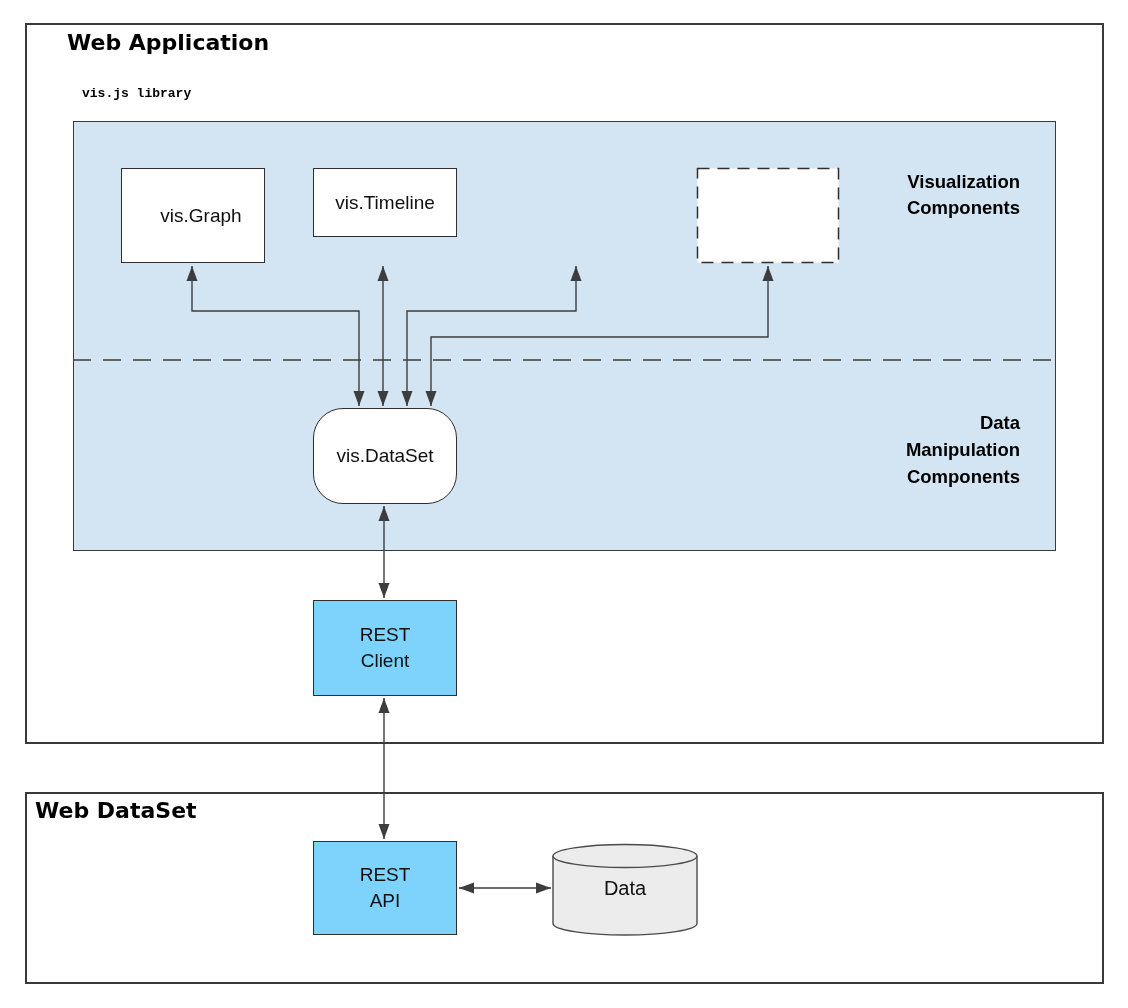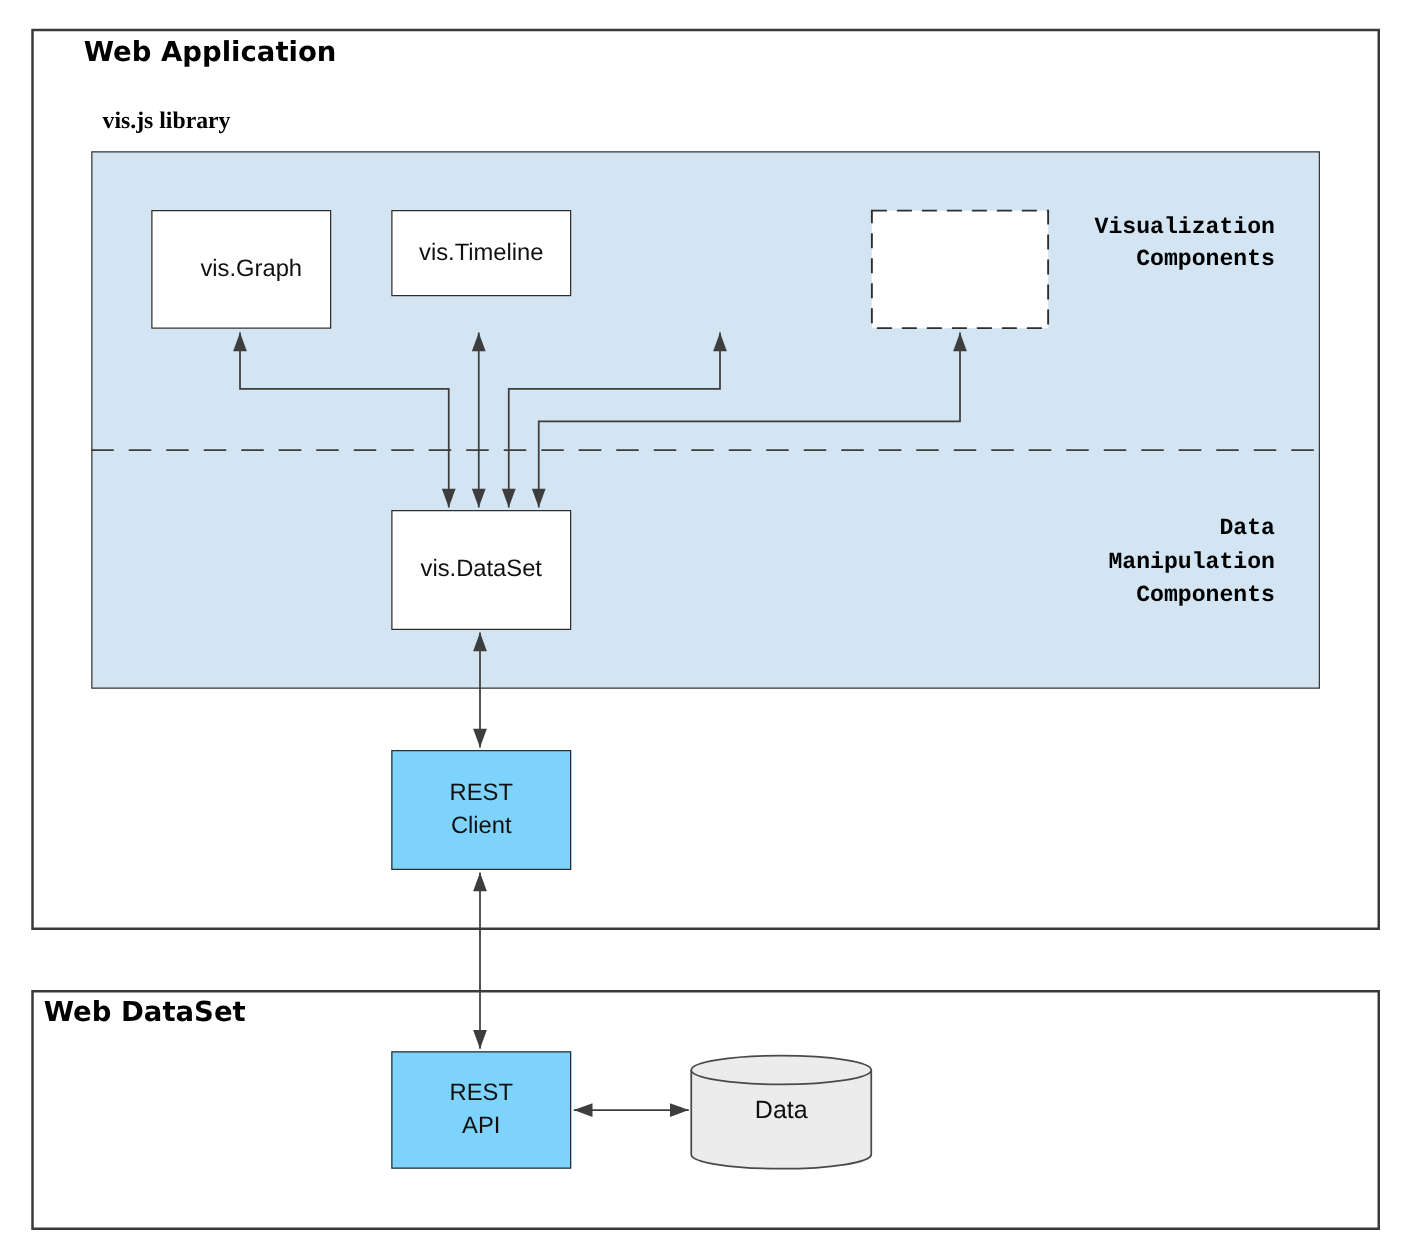--- a/index.html
+++ b/index.html
@@ -24,23 +24,23 @@
   .frame-title {
     position: absolute;
     font-family: "DejaVu Sans", sans-serif;
     font-weight: bold;
     font-size: 22px;
     color: #000000;
     white-space: nowrap;
   }
   .library-title {
     position: absolute;
-    font-family: Liberation Serif, serif;
+    font-family: Liberation Mono, monospace;
     font-weight: bold;
-    font-size: 19px;
+    font-size: 13px;
     color: #000000;
     white-space: nowrap;
   }
   .library-box {
     position: absolute;
     left: 73px; top: 121px;
     width: 983px; height: 430px;
     background: #d3e5f2;
     border: 1.5px solid #3a3a3a;
     box-sizing: border-box;
@@ -56,21 +56,21 @@
     font-size: 19px;
     color: #101010;
     text-align: center;
     white-space: pre-line;
     line-height: 26px;
   }
   .node.gray { background: #7dd3fc; }
   .node.borderless { border: none; background: transparent; }
   .section-label {
     position: absolute;
-    font-family: Liberation Mono, monospace;
+    font-family: Liberation Sans, sans-serif;
     font-weight: bold;
     font-size: 18.5px;
     line-height: 26px;
     color: #000000;
     text-align: right;
     white-space: pre-line;
   }
   #edges-svg {
     position: absolute;
     left: 0; top: 0;
@@ -103,21 +103,21 @@
   <div class="node" style="left:121px; top:168px; width:144px; height:95px;padding-left:16px;">vis.Graph</div>
   <div class="node" style="left:313px; top:168px; width:144px; height:69px;">vis.Timeline</div>
   <div class="node borderless" style="left:697px; top:168px; width:142px; height:95px;">...</div>
 
   <div class="section-label" style="right:108px; top:169px;">Visualization
 Components</div>
   <div class="section-label" style="right:108px; top:409px; line-height:27px;">Data
 Manipulation
 Components</div>
 
-  <div class="node" style="left:313px; top:408px; width:144px; height:96px;">vis.DataSet</div>
+  <div class="node" style="left:313px; top:408px; width:144px; height:96px;border-radius:30px;">vis.DataSet</div>
 
   <div class="node gray" style="left:313px; top:600px; width:144px; height:96px;">REST
 Client</div>
 
   <div class="frame" style="left:25px; top:792px; width:1079px; height:192px;"></div>
   <div class="frame-title" style="left:35px; top:798px;">Web DataSet</div>
 
   <div class="node gray" style="left:313px; top:841px; width:144px; height:94px;">REST
 API</div>
 

